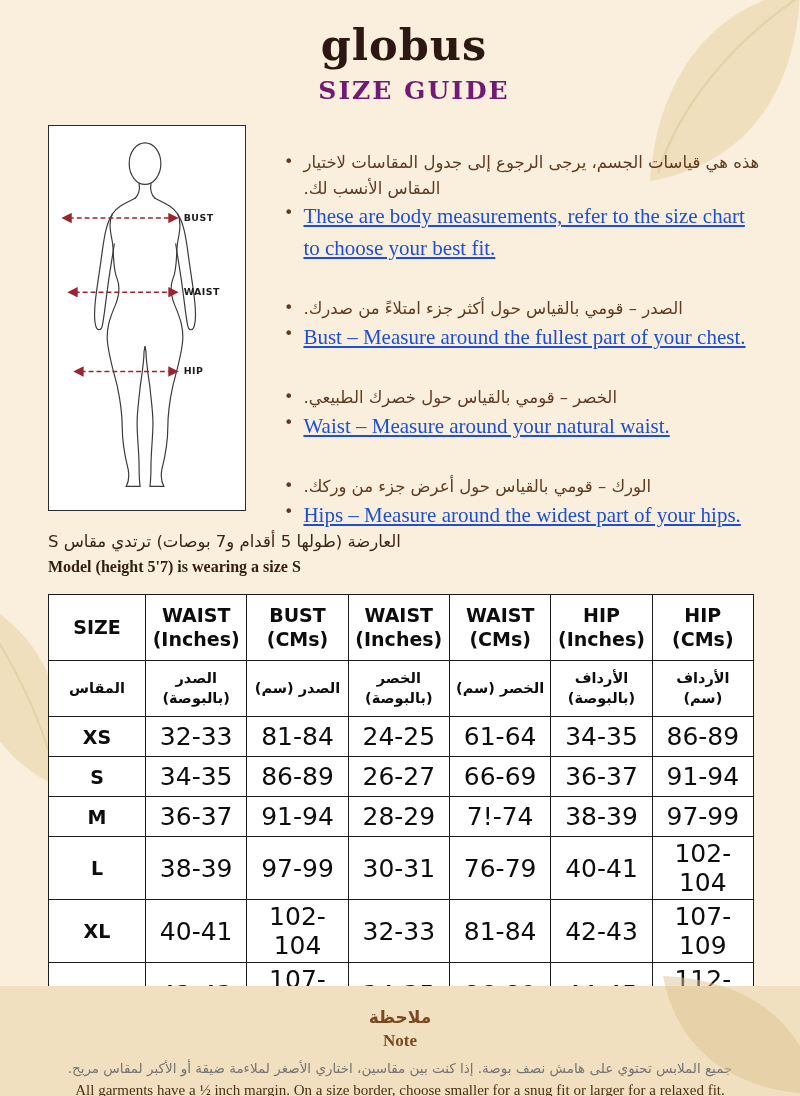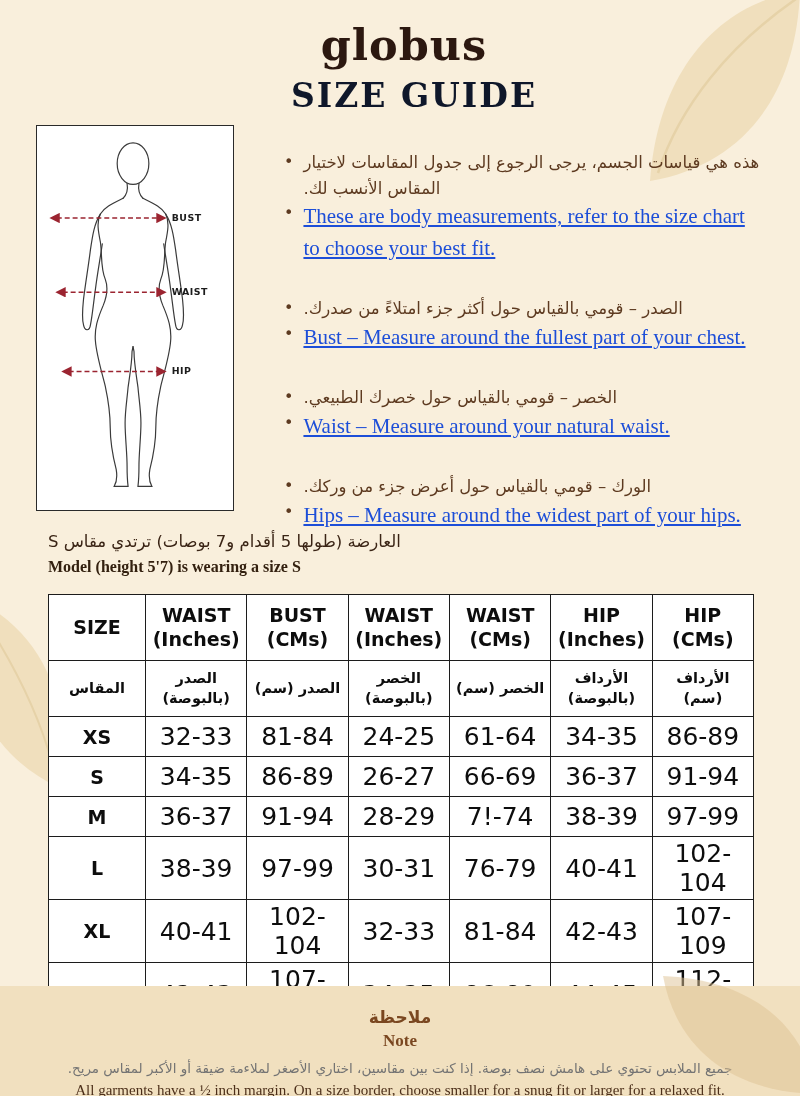--- a/index.html
+++ b/index.html
@@ -15,25 +15,25 @@
   .leaf-br { right:-25px; top:972px; width:170px; height:130px; opacity:.5; z-index:2; }
 
   .logo {
     position:absolute; top:20px; left:4px; width:100%; z-index:1;
     text-align:center; font-family:"DejaVu Serif", serif;
     font-weight:700; font-size:43px; color:#2c1810; letter-spacing:1px;
   }
   .title {
     position:absolute; top:76px; left:0; width:100%; z-index:1;
     text-align:center; font-family:"DejaVu Serif", serif;
-    font-weight:700; font-size:33px; color:#0f172a; letter-spacing:2px;padding-left:28px;
+    font-weight:700; font-size:25px; color:#701a75; letter-spacing:2px;padding-left:28px;
   }
 
   .diagram {
-    position:absolute; left:36px; top:125px; width:198px; height:386px; z-index:1;
+    position:absolute; left:48px; top:125px; width:198px; height:386px; z-index:1;
     background:#ffffff; border:1.5px solid #2a2a2a;
   }
   .figure-svg { width:100%; height:100%; display:block; }
 
   .instructions { position:absolute; left:284px; top:150px; width:482px; z-index:1; color:#5d3a20; }
   .inst-group { margin-bottom:32px; }
   .inst-line { display:flex; align-items:flex-start; gap:10px; }
   .bullet { font-size:16px; line-height:1.55; color:#5d3a20; }
   .ar-text { flex:1; direction:rtl; text-align:left; font-size:16.5px; line-height:1.55; font-family:"DejaVu Sans", sans-serif; }
   .en-text { flex:1; font-family:"Liberation Serif", serif; font-size:21px; line-height:1.5; color:#1d4ed8;text-decoration:underline; }

